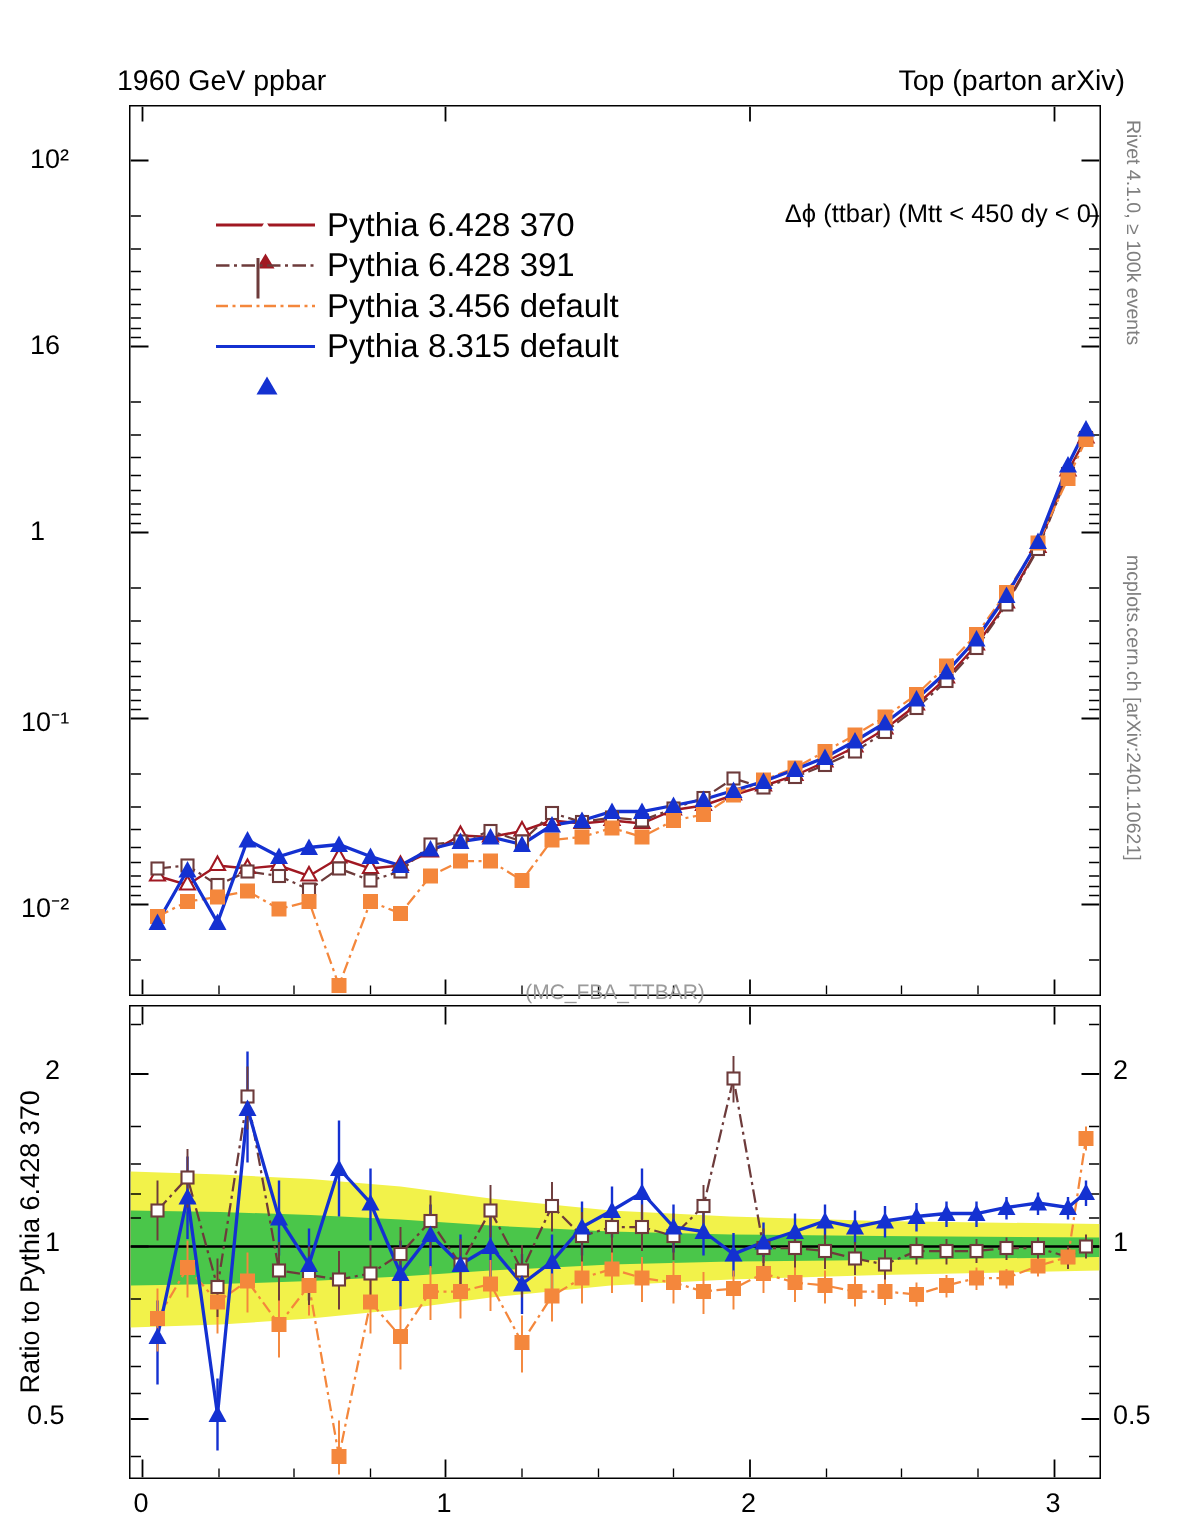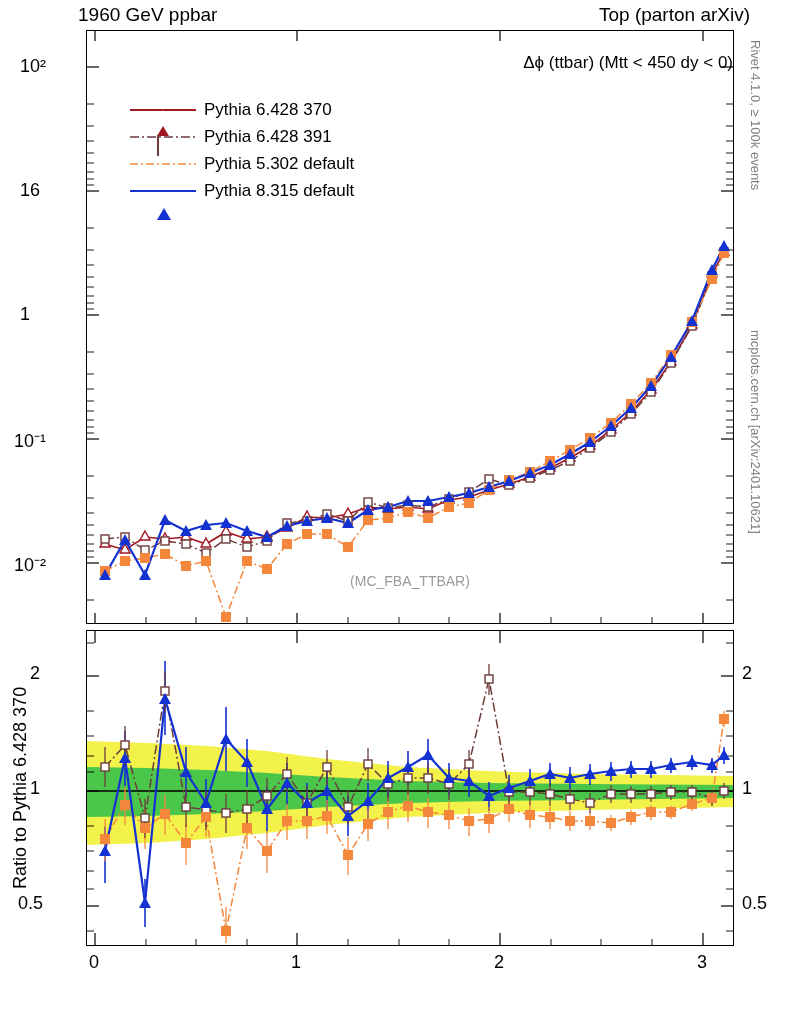--- a/index.html
+++ b/index.html
@@ -1,19 +1,19 @@
 <!DOCTYPE html>
 <html><head>
 <meta charset="utf-8">
 <style>
   html,body{margin:0;padding:0;background:#ffffff;}
   body{width:786px;height:1024px;font-family:"Liberation Sans",sans-serif;color:#000;}
   #root{position:relative;width:786px;height:1024px;overflow:hidden;}
 
-  .abs{position:absolute;}
+  .abs{position:absolute;margin-top:40px;}
 
   
   .hdr-left{left:78px;top:4px;font-size:19px;}
   .hdr-right{right:36px;top:4px;font-size:19px;}
 
   
   .vlabel{
     writing-mode:vertical-rl;
     text-orientation:mixed;
     font-size:13px;
@@ -28,21 +28,21 @@
 
   
   .ylab{font-size:18px;text-align:left;position:absolute;}
   .xlab{font-size:18px;text-align:center;position:absolute;}
 
   
   .plot-title{font-size:17px;text-align:right;width:100%;}
   .watermark{font-size:14px;color:#9a9a9a;text-align:center;width:100%;}
 
   
-  #legend{left:130px;top:96px;font-size:17px;line-height:27px;}
+  #legend{left:144px;top:96px;font-size:22px;line-height:27px;}
   .legrow{height:27px;display:flex;align-items:center;}
   .legsym{width:66px;height:20px;position:relative;margin-right:8px;}
   .legsym .lsline{position:absolute;left:0;top:9px;width:66px;height:2px;}
   .legsym .lsmark{position:absolute;left:27px;top:3px;}
 
   
   .m-tri-open{width:0;height:0;border-left:6px solid transparent;border-right:6px solid transparent;border-bottom:10px solid #a01822;}
   .m-tri-open-in{position:absolute;left:-4px;top:3px;width:0;height:0;border-left:4px solid transparent;border-right:4px solid transparent;border-bottom:7px solid #fff;}
   .m-sq-open{width:10px;height:10px;border:1.6px solid #6d3b3b;background:#fff;box-sizing:border-box;}
   .m-sq-fill{width:11px;height:11px;background:#f4873c;}
@@ -350,21 +350,21 @@
       </span>
       <span>Pythia 6.428 391</span>
     </div>
     <div class="legrow">
       <span class="legsym">
         <svg class="lsline" style="background:none;height:12px;top:4px;" width="66" height="12">
             <line x1="0" y1="6" x2="66" y2="6" stroke="#f4873c" stroke-width="1.6" stroke-dasharray="8,3,2,3"></line>
           </svg>
         <span class="lsmark" style="top:5px;"><span class="m-sq-fill"></span></span>
       </span>
-      <span>Pythia 5.302 default</span>
+      <span>Pythia 3.456 default</span>
     </div>
     <div class="legrow">
       <span class="legsym">
         <span class="lsline" style="background:#1431d1;height:2.4px;"></span>
         <span class="lsmark" style="top:4px;"><span class="m-tri-fill"></span></span>
       </span>
       <span>Pythia 8.315 default</span>
     </div>
   </div>
 

